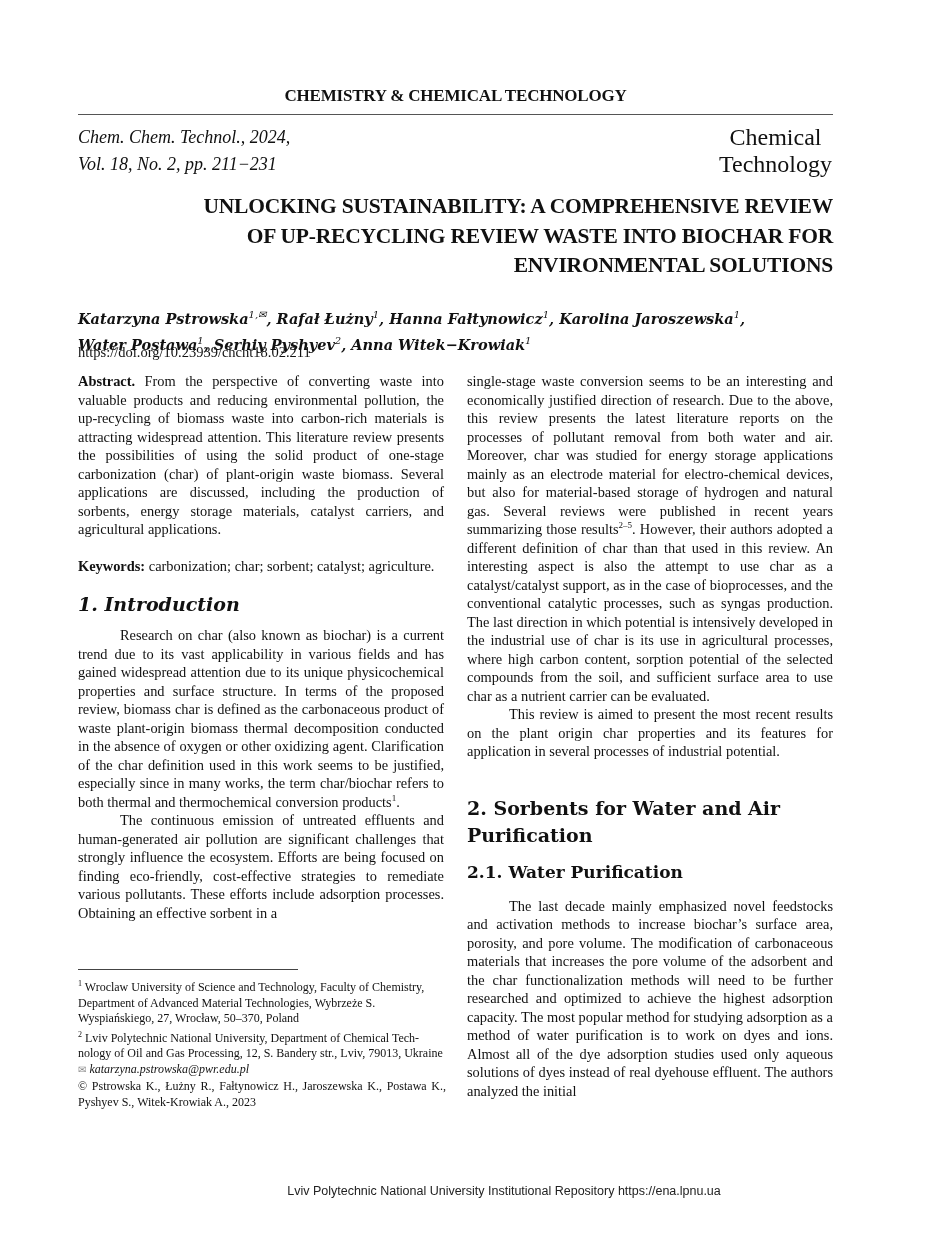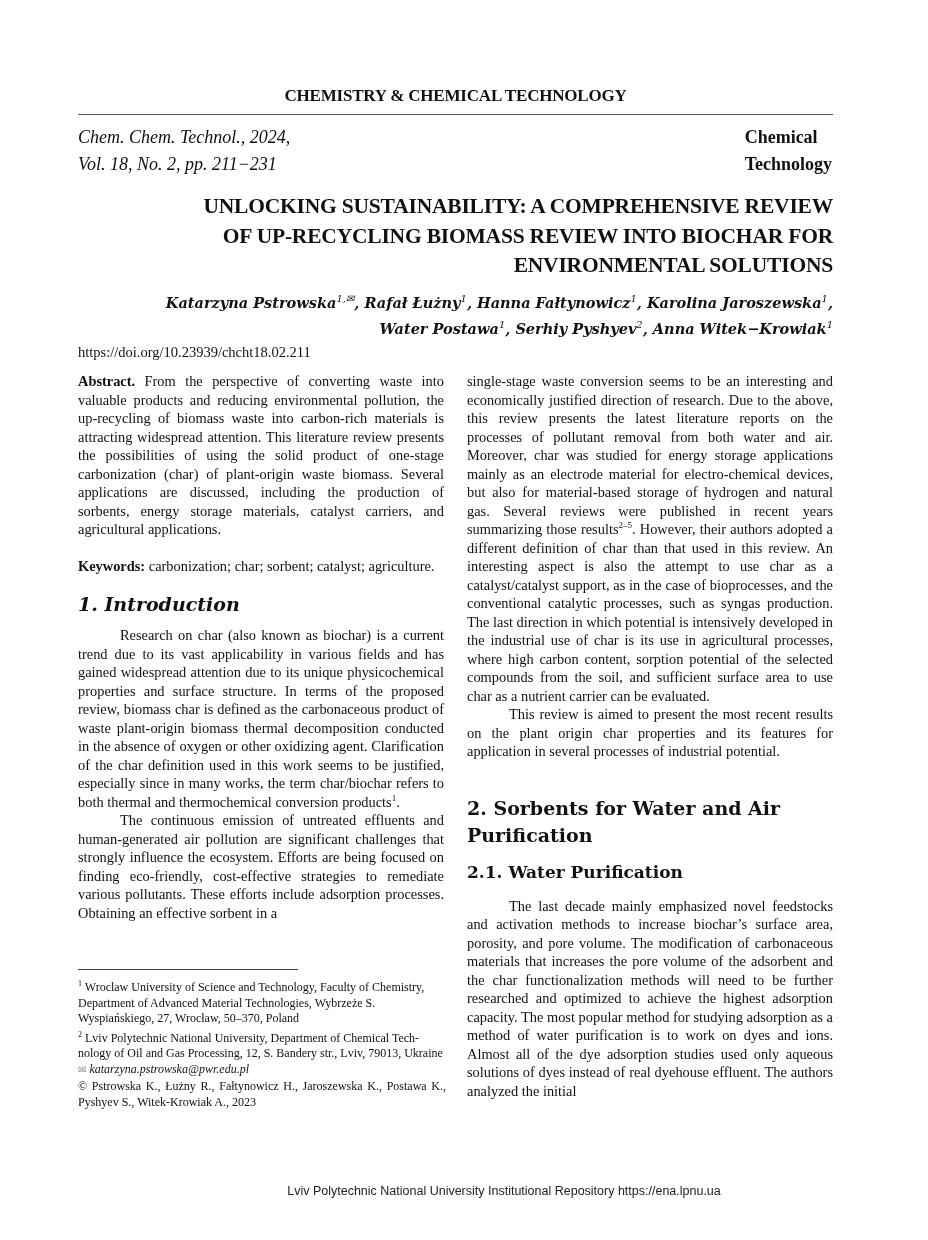--- a/index.html
+++ b/index.html
@@ -3,24 +3,24 @@
 <meta charset="utf-8">
 <style>
   html, body { margin: 0; padding: 0; background: #ffffff; }
   body { width: 928px; height: 1240px; position: relative; overflow: hidden; color: #111; font-family: "Liberation Serif", serif; }
   .page { position: absolute; left: 0; top: 0; width: 928px; height: 1240px; }
 
   .journal-header { position: absolute; left: 78px; width: 755px; top: 86px; text-align: center; font-family: "Liberation Serif", serif; font-weight: bold; font-size: 17px; letter-spacing: -0.2px; }
   .header-rule { position: absolute; left: 78px; width: 755px; top: 114px; height: 1px; background: #555; }
 
   .citation { position: absolute; left: 78px; top: 124px; font-style: italic; font-size: 18px; line-height: 27px; }
-  .section-name { position: absolute; right: 96px; top: 124px; text-align: left; font-weight: bold; font-size: 18px; line-height: 27px; }
+  .section-name { position: absolute; right: 96px; top: 124px; text-align: center; font-weight: normal; font-size: 24px; line-height: 27px; }
 
   .title { position: absolute; left: 78px; width: 755px; top: 192px; text-align: right; font-weight: bold; font-size: 21.5px; line-height: 29.5px; letter-spacing: -0.2px; }
-  .authors { position: absolute; left: 78px; width: 755px; top: 288px; text-align: right; font-family: "DejaVu Serif", serif; font-style: italic; font-weight: bold; font-size: 14.5px; line-height: 22px; }
+  .authors { position: absolute; left: 78px; width: 755px; top: 304px; text-align: left; font-family: "DejaVu Serif", serif; font-style: italic; font-weight: bold; font-size: 14.5px; line-height: 22px; }
   .authors sup { font-size: 10px; font-weight: normal; }
 
   .doi { position: absolute; left: 78px; top: 344px; font-size: 14.5px; }
 
   .col { position: absolute; width: 366px; font-size: 14.4px; line-height: 18.5px; text-align: justify; }
   .col-left { left: 78px; top: 372px; }
   .col-right { left: 467px; top: 372px; }
   .col p { margin: 0; }
   .indent { text-indent: 42px; }
   .kw-block { margin-top: 18px !important; }
@@ -54,21 +54,21 @@
     <div>Chem. Chem. Technol., 2024,</div>
     <div>Vol. 18, No. 2, pp. 211−231</div>
   </div>
   <div class="section-name">
     <div>Chemical</div>
     <div>Technology</div>
   </div>
 
   <div class="title">
     <div>UNLOCKING SUSTAINABILITY: A COMPREHENSIVE REVIEW</div>
-    <div>OF UP-RECYCLING BIOMASS REVIEW INTO BIOCHAR FOR</div>
+    <div>OF UP-RECYCLING REVIEW WASTE INTO BIOCHAR FOR</div>
     <div>ENVIRONMENTAL SOLUTIONS</div>
   </div>
 
   <div class="authors">
     <div>
       <span>Katarzyna Pstrowska</span><sup>1,✉</sup><span>, </span>
       <span>Rafał Łużny</span><sup>1</sup><span>, </span>
       <span>Hanna Fałtynowicz</span><sup>1</sup><span>, </span>
       <span>Karolina Jaroszewska</span><sup>1</sup><span>,</span>
     </div>

